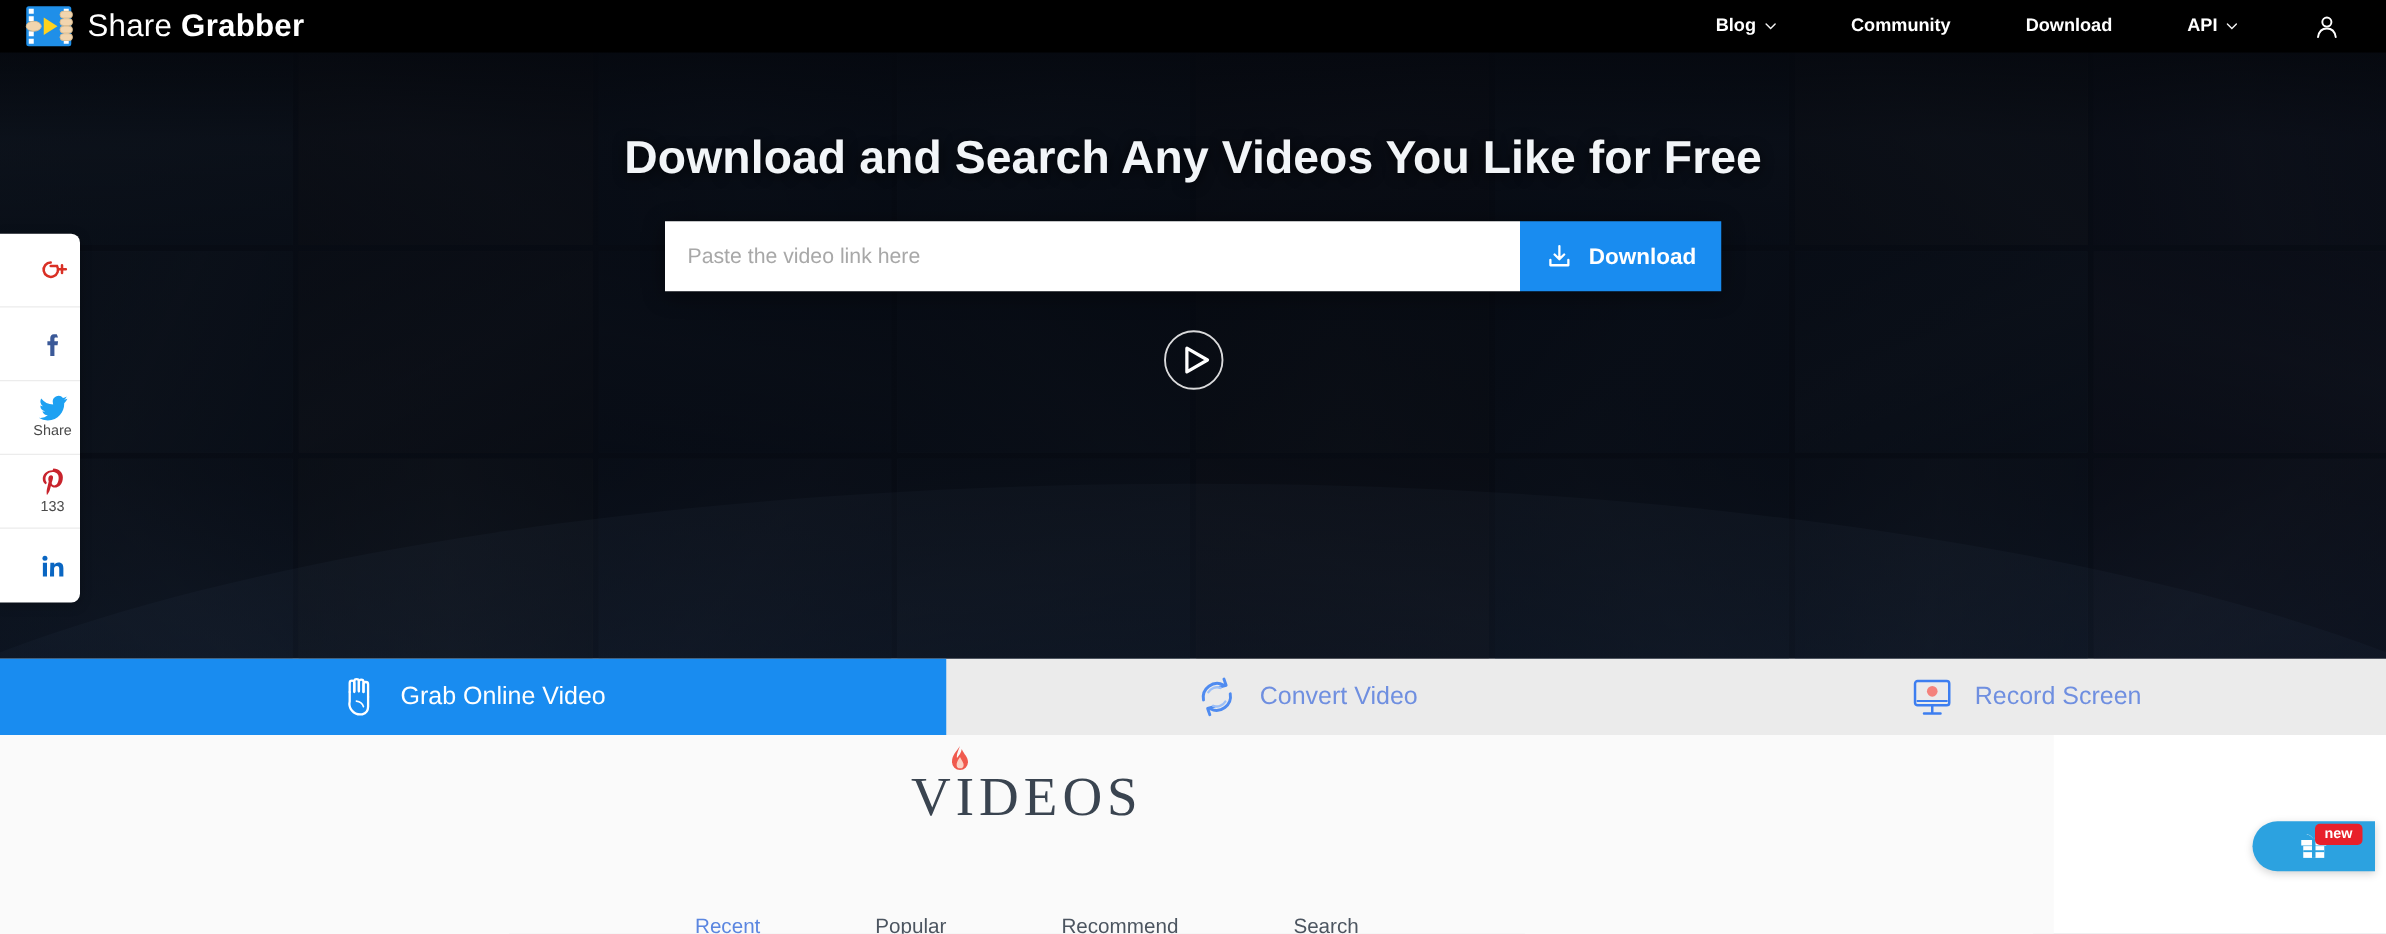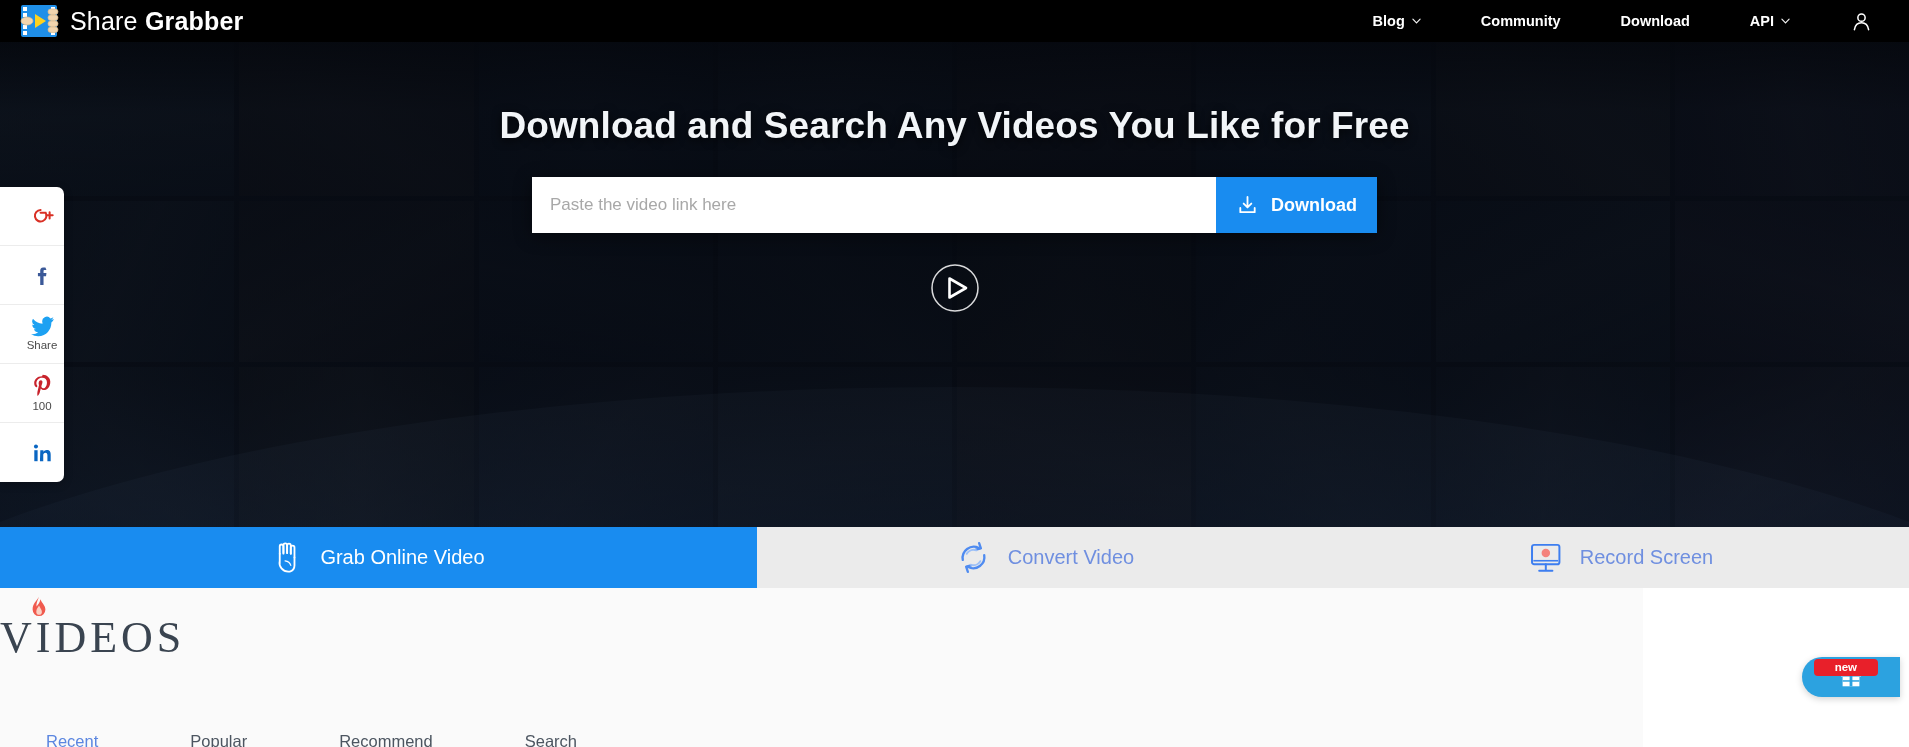--- a/index.html
+++ b/index.html
@@ -267,20 +267,21 @@
 
   
   .lower {
     position: absolute;
     left: 0; top: 588px;
     width: 1643px;
     height: 159px;
     background: #fafafa;
     display: flex;
     flex-direction: column;
+    align-items: center;
   }
   .videos-logo {
     margin-top: 28px;
     display: flex;
     align-items: flex-end;
     position: relative;
   }
   .videos-word {
     font-family: "Liberation Serif", serif;
     font-size: 44px;
@@ -322,28 +323,28 @@
     border-radius: 21px 0 0 21px;
     display: flex;
     align-items: center;
     justify-content: center;
     z-index: 70;
     cursor: pointer;
     box-shadow: 0 2px 7px rgba(0,0,0,.18);
   }
   .newbadge {
     position: absolute;
-    right: 22px;
+    right: 10px;
     top: 2px;
     background: #e8202a;
     color: #fff;
     font-size: 11.5px;
     font-weight: 700;
     border-radius: 4px;
-    padding: 1px 21px 2px;
+    padding: 1px 8px 2px;
     line-height: 1.25;
   }
 </style>
 </head>
 <body>
 
 <div id="app">
 
   <div class="hero">
     <div class="collage" id="collage">
@@ -468,21 +469,21 @@
     <div class="soc">
       <svg width="25" height="21" viewBox="0 0 26 22">
         <path d="M25 3.2 a9.6 9.6 0 0 1-2.8.8 A4.9 4.9 0 0 0 24.4 1.3 a9.7 9.7 0 0 1-3.1 1.2 A4.85 4.85 0 0 0 12.9 6.9 a5 5 0 0 0 .13 1.1 A13.8 13.8 0 0 1 3 2.9 a4.86 4.86 0 0 0 1.5 6.5 a4.8 4.8 0 0 1-2.2-.6 v.06 a4.86 4.86 0 0 0 3.9 4.76 a4.9 4.9 0 0 1-2.19.08 a4.87 4.87 0 0 0 4.54 3.37 A9.75 9.75 0 0 1 1 19.1 a13.75 13.75 0 0 0 7.45 2.18 c8.94 0 13.83-7.4 13.83-13.82 v-.63 A9.8 9.8 0 0 0 25 3.2 z" fill="#1da1f2"></path>
       </svg>
       <span class="soc-cap">Share</span>
     </div>
     <div class="soc">
       <svg width="24" height="24" viewBox="0 0 24 24">
         <path d="M12.1 2.2 C6.9 2.2 4.2 5.8 4.2 9 c0 1.95 .74 3.68 2.32 4.33 .26 .11 .49 0 .57 -.29 l .23 -.9 c .08 -.29 .05 -.39 -.17 -.64 -.47 -.55 -.77 -1.26 -.77 -2.27 0 -2.93 2.2 -5.55 5.72 -5.55 3.12 0 4.84 1.9 4.84 4.45 0 3.35 -1.48 6.18 -3.68 6.18 -1.22 0 -2.13 -1 -1.84 -2.24 .35 -1.47 1.03 -3.06 1.03 -4.12 0 -.95 -.51 -1.74 -1.57 -1.74 -1.24 0 -2.24 1.28 -2.24 3 0 1.1 .37 1.84 .37 1.84 l -1.5 6.33 c -.44 1.87 -.07 4.17 -.04 4.4 .02 .14 .2 .17 .28 .07 .12 -.16 1.67 -2.06 2.19 -3.97 .15 -.54 .85 -3.32 .85 -3.32 .42 .8 1.65 1.5 2.96 1.5 3.9 0 6.54 -3.55 6.54 -8.3 0 -3.6 -3.04 -6.96 -7.66 -6.96 z" fill="#c8232c"></path>
       </svg>
-      <span class="soc-cap">100</span>
+      <span class="soc-cap">133</span>
     </div>
     <div class="soc">
       <svg width="24" height="24" viewBox="0 0 24 24">
         <rect x="4.3" y="9.2" width="3.3" height="11" fill="#0a66c2"></rect>
         <circle cx="5.95" cy="5.6" r="2" fill="#0a66c2"></circle>
         <path d="M10.3 9.2 h3.15 v1.55 c .52 -.93 1.7 -1.82 3.35 -1.82 3 0 3.9 1.85 3.9 4.7 v6.57 h-3.3 v-5.95 c 0 -1.5 -.5 -2.5 -1.9 -2.5 -1.15 0 -1.83 .78 -2.13 1.53 -.1 .27 -.12 .65 -.12 1.03 v5.89 h-3.3 z" fill="#0a66c2"></path>
       </svg>
     </div>
   </div>
 

